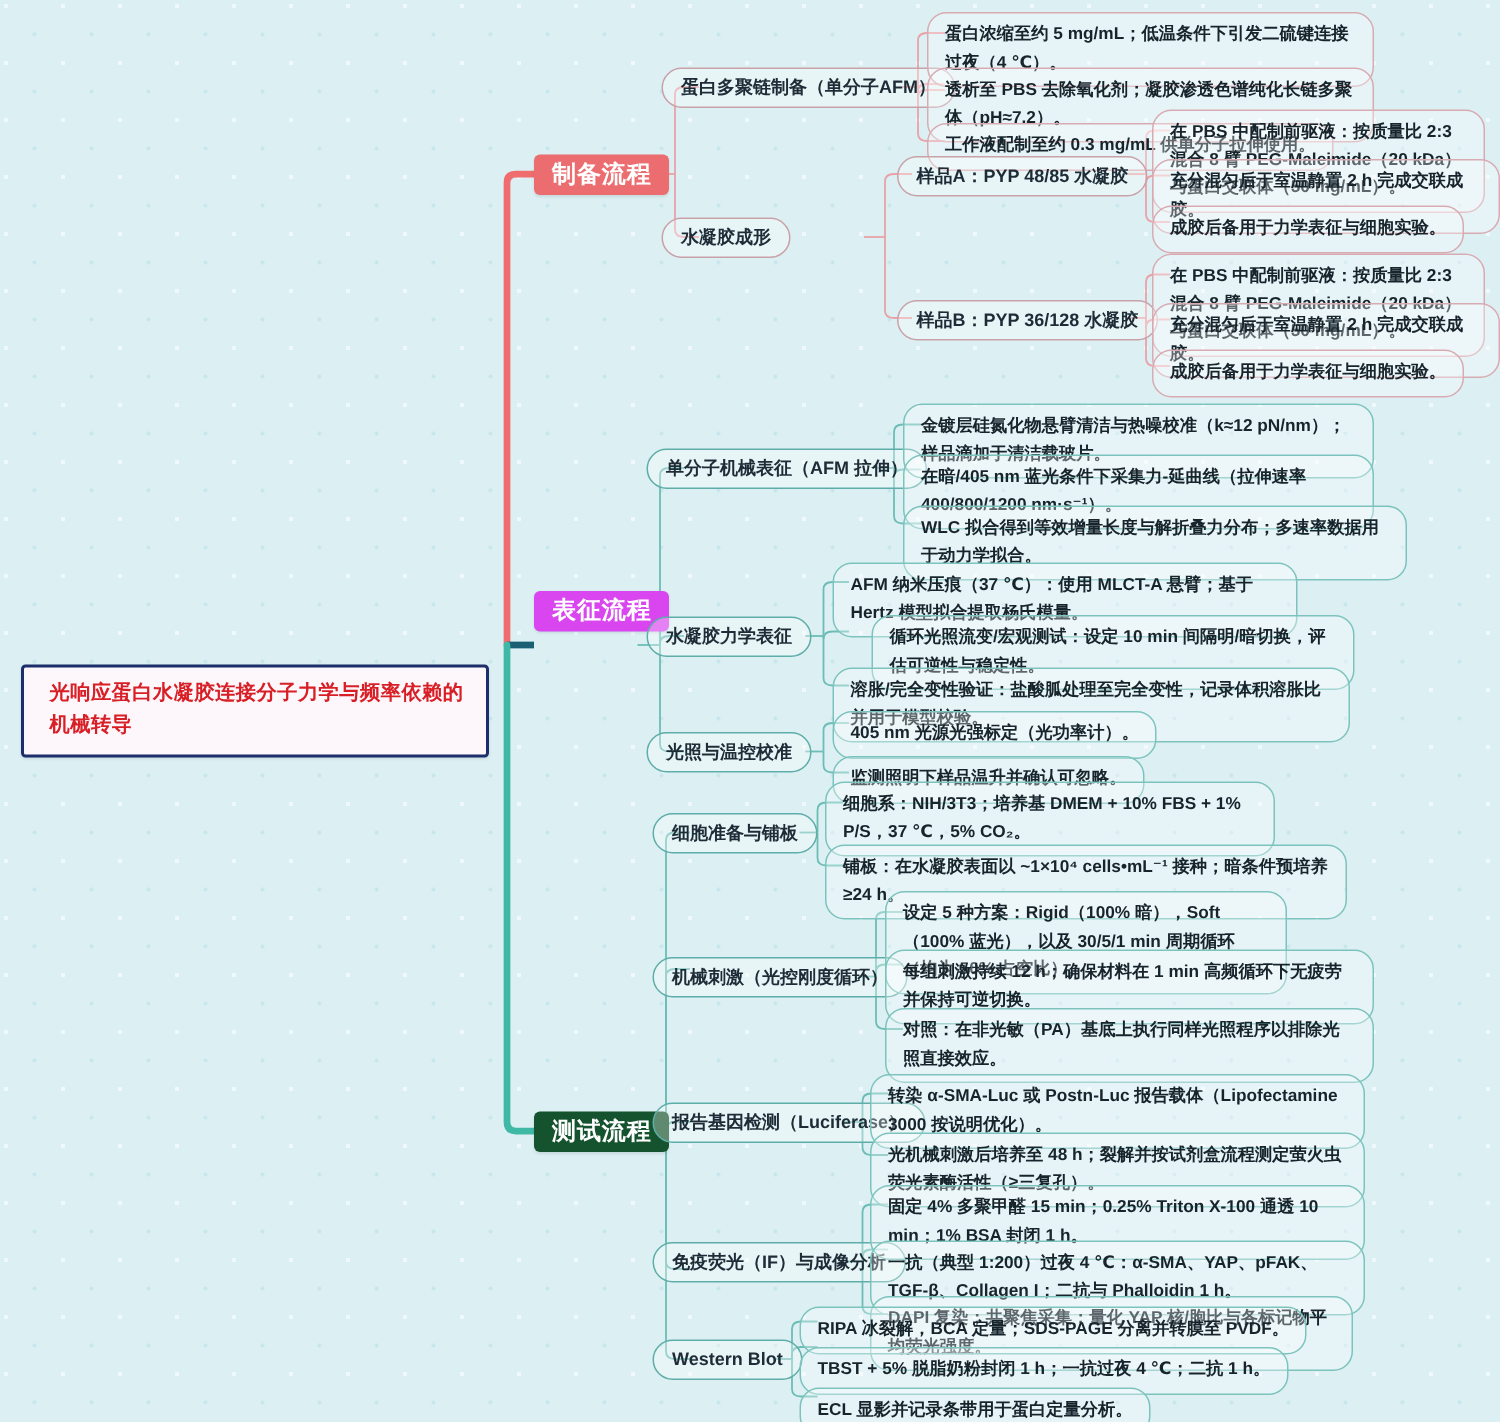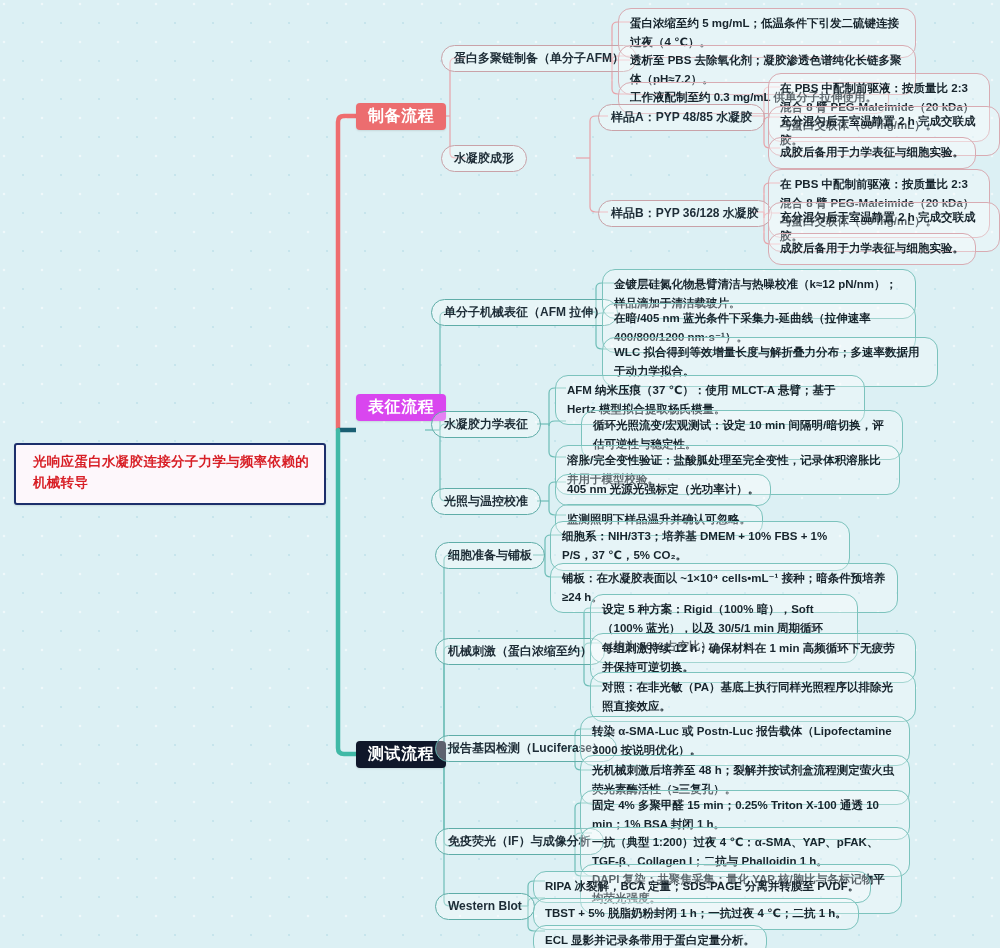--- a/index.html
+++ b/index.html
@@ -184,21 +184,21 @@
   <div class="root-node">
     <span class="rtxt">光响应蛋白水凝胶连接分子力学与频率依赖的机械转导</span>
   </div>
 
   <div class="l1" style="left:356px; top:103px; background:#ec6d6f;">
     <span>制备流程</span>
   </div>
   <div class="l1" style="left:356px; top:394px; background:#d946ef;">
     <span>表征流程</span>
   </div>
-  <div class="l1" style="left:356px; top:741px; background:#0f172a;">
+  <div class="l1" style="left:356px; top:741px; background:#14532d;">
     <span>测试流程</span>
   </div>
 
   <div class="l2" style="left:441px; top:45px;">
     <span>蛋白多聚链制备（单分子AFM）</span>
   </div>
   <div class="l2" style="left:441px; top:145px;">
     <span>水凝胶成形</span>
   </div>
 
@@ -272,21 +272,21 @@
     <span>405 nm 光源光强标定（光功率计）。</span>
   </div>
   <div class="l3 teal" style="left:555px; top:504px;">
     <span>监测照明下样品温升并确认可忽略。</span>
   </div>
 
   <div class="l2 teal" style="left:435px; top:542px;">
     <span>细胞准备与铺板</span>
   </div>
   <div class="l2 teal" style="left:435px; top:638px;">
-    <span>机械刺激（蛋白浓缩至约）</span>
+    <span>机械刺激（光控刚度循环）</span>
   </div>
   <div class="l2 teal" style="left:435px; top:735px;">
     <span>报告基因检测（Luciferase）</span>
   </div>
   <div class="l2 teal" style="left:435px; top:828px;">
     <span>免疫荧光（IF）与成像分析</span>
   </div>
   <div class="l2 teal" style="left:435px; top:893px;">
     <span>Western Blot</span>
   </div>

